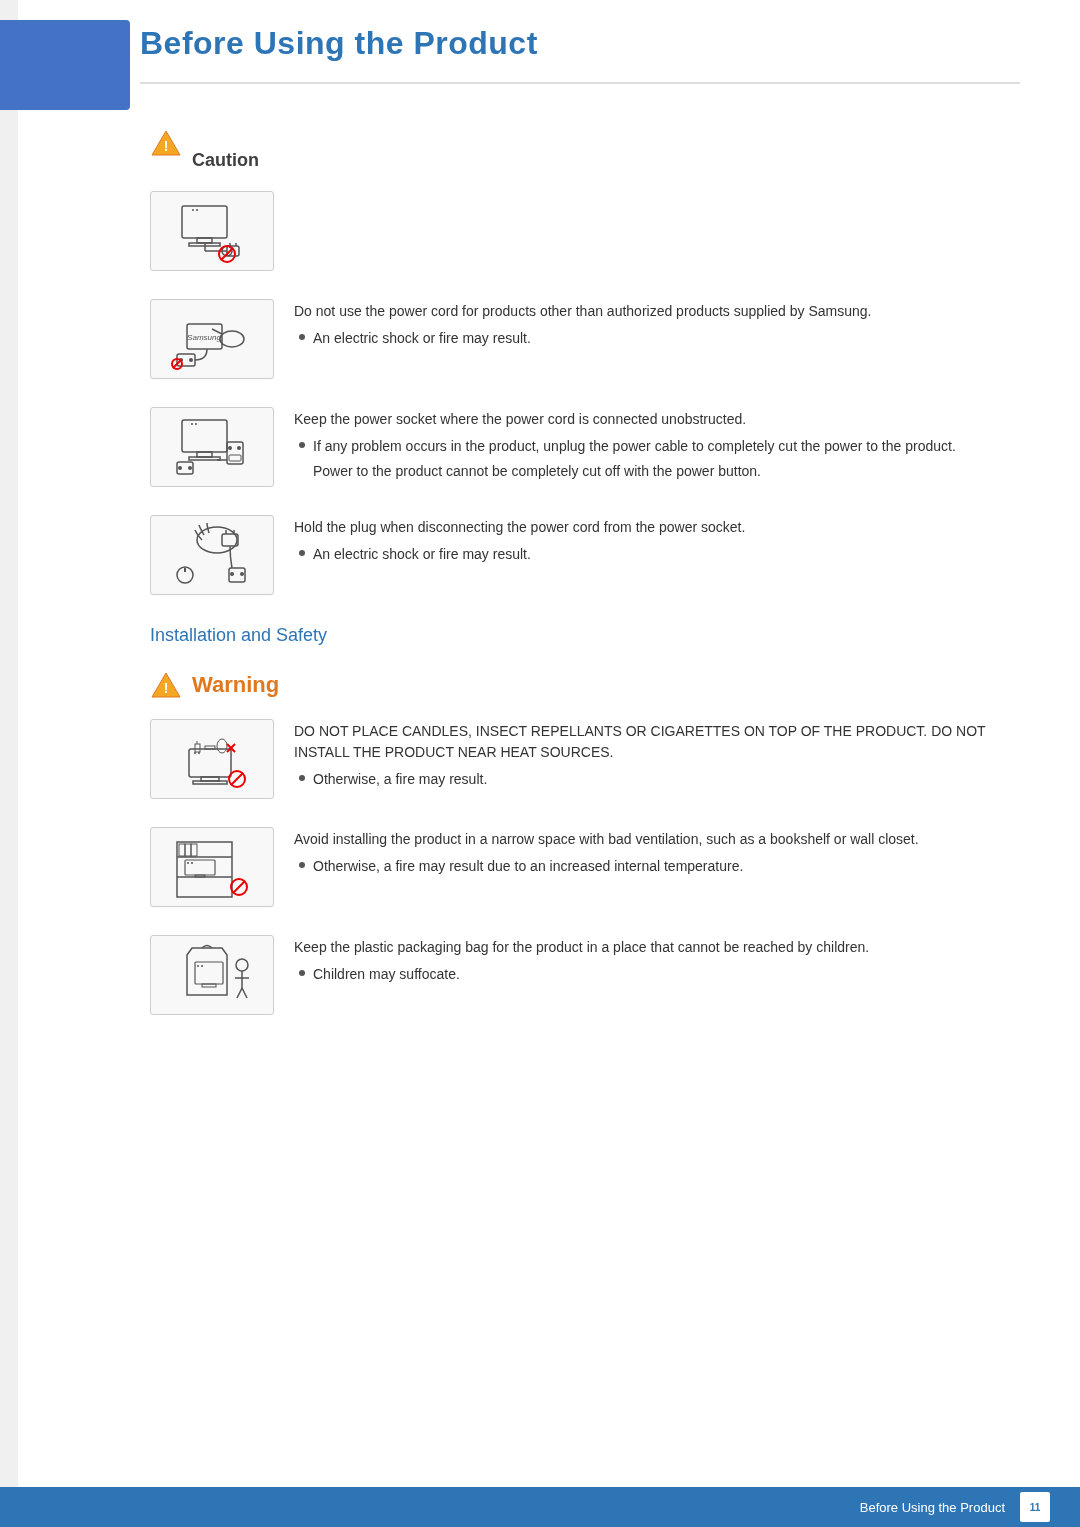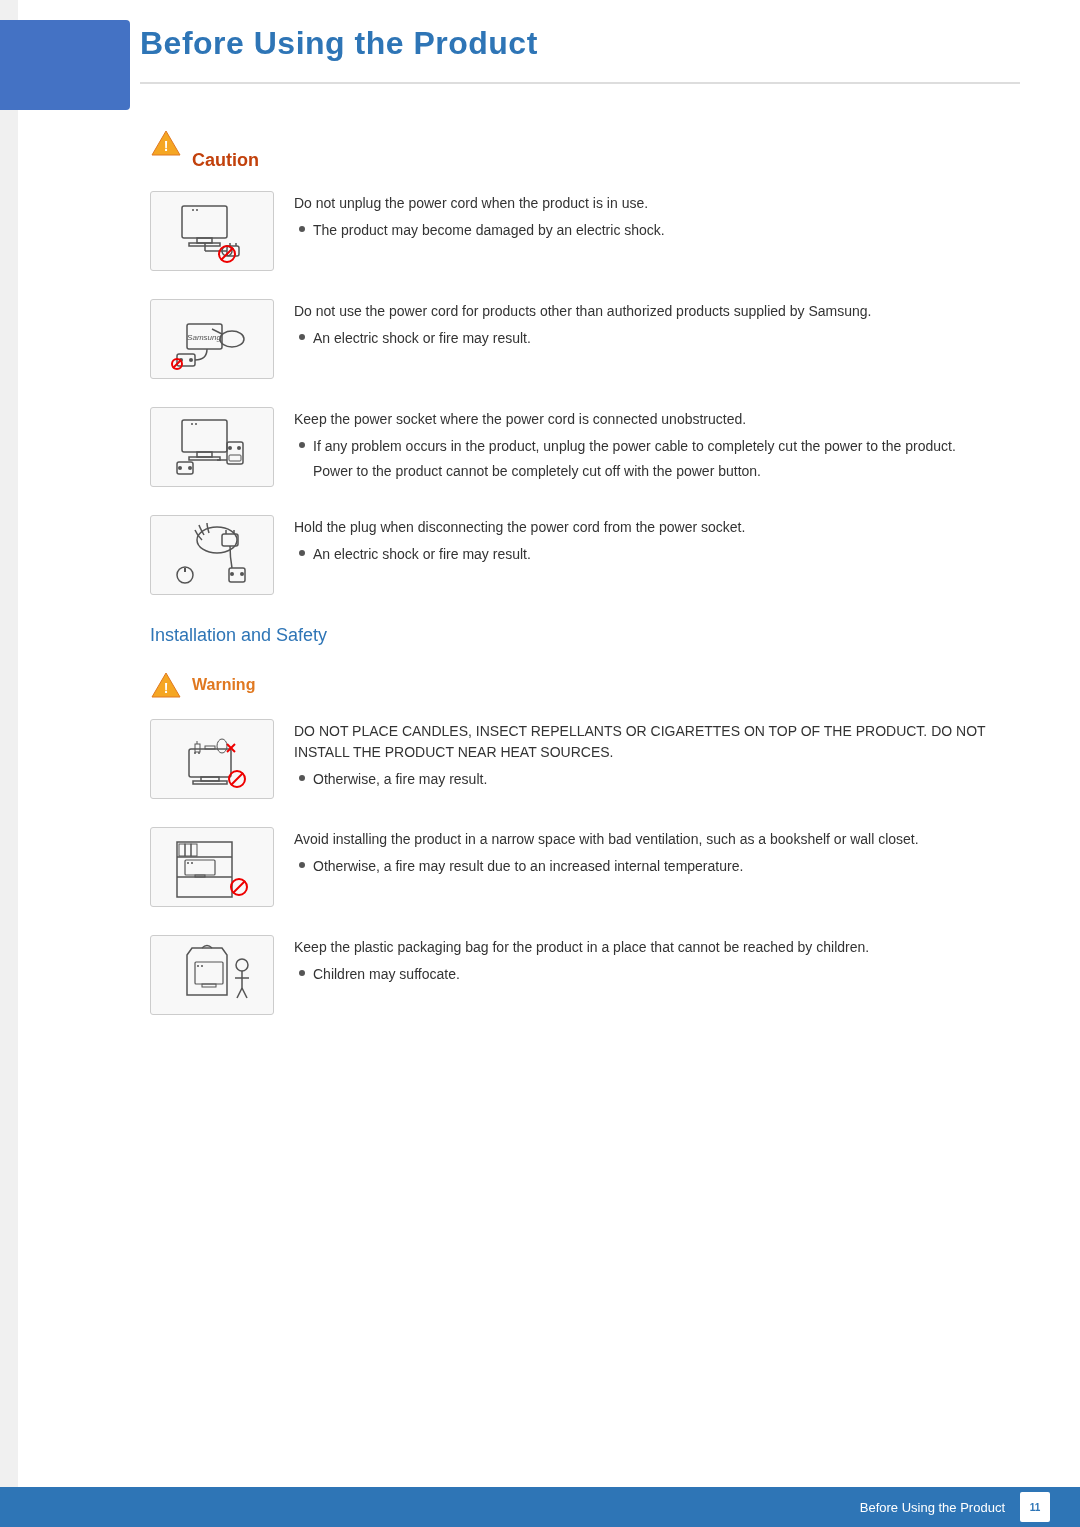--- a/index.html
+++ b/index.html
@@ -60,26 +60,26 @@
     .section-header {
       display: flex;
       align-items: center;
       gap: 10px;
       margin-bottom: 20px;
     }
 
     .section-label-caution {
       font-size: 18px;
       font-weight: bold;
-      color: #c2410c;
+      color: #404040;
       margin-top: 36px;
     }
 
     .section-label-warning {
-      font-size: 16px;
+      font-size: 22px;
       font-weight: bold;
       color: #e07820;
     }
 
     
     .triangle-icon {
       display: inline-block;
       width: 32px;
       height: 28px;
       position: relative;
@@ -239,27 +239,20 @@
           <line x1="63" y1="50" x2="63" y2="47" stroke="#555" stroke-width="1.5"></line>
           <line x1="69" y1="50" x2="69" y2="47" stroke="#555" stroke-width="1.5"></line>
 
           <circle cx="60" cy="58" r="8" fill="none" stroke="#e00" stroke-width="2"></circle>
           <line x1="54" y1="64" x2="66" y2="52" stroke="#e00" stroke-width="2"></line>
 
           <circle cx="26" cy="14" r="1" fill="#555"></circle>
           <circle cx="30" cy="14" r="1" fill="#555"></circle>
         </svg>
       </div>
-      <div class="item-text">
-        <p class="item-main-text">Do not unplug the power cord when the product is in use.</p>
-        <div class="item-bullet">
-          <span class="bullet-dot"></span>
-          <span class="bullet-text">The product may become damaged by an electric shock.</span>
-        </div>
-      </div>
     </div>
 
     <div class="safety-item">
       <div class="item-image">
         <svg class="illus-svg" viewBox="0 0 90 70" xmlns="http://www.w3.org/2000/svg">
 
           <rect x="20" y="20" width="35" height="25" rx="2" fill="none" stroke="#555" stroke-width="1.5"></rect>
           <text x="37" y="36" text-anchor="middle" font-size="8" fill="#555" font-style="italic">Samsung</text>
 
           <ellipse cx="65" cy="35" rx="12" ry="8" fill="none" stroke="#555" stroke-width="1.5"></ellipse>

